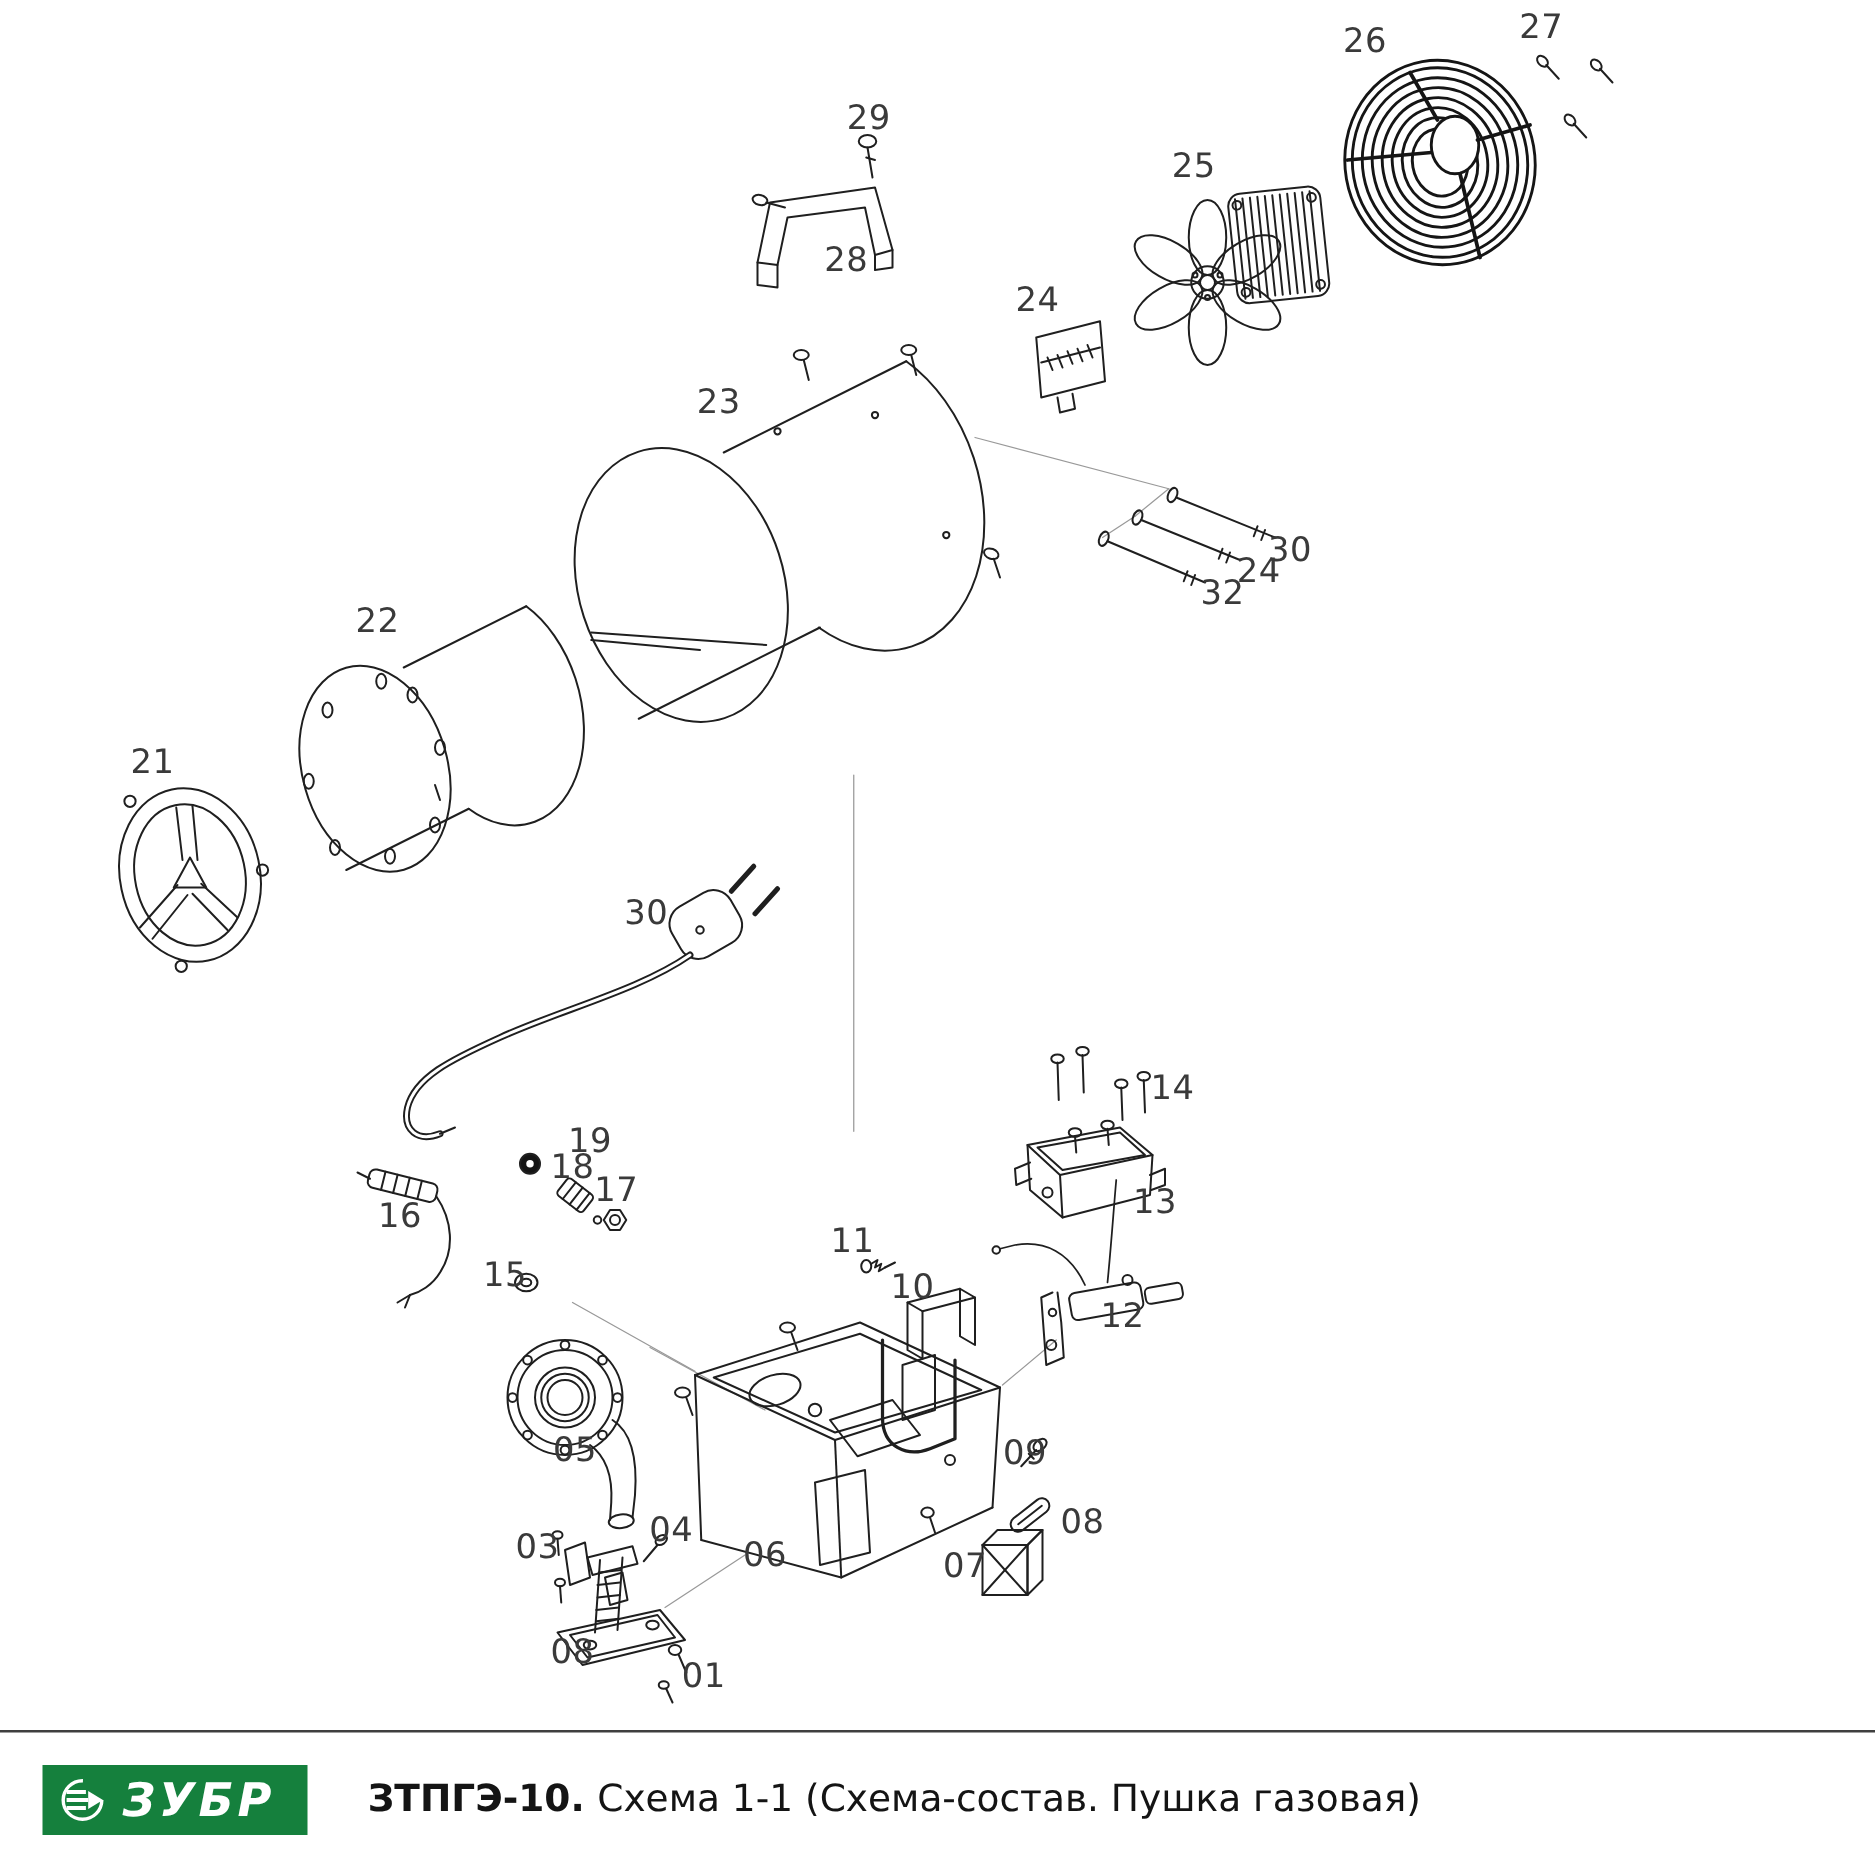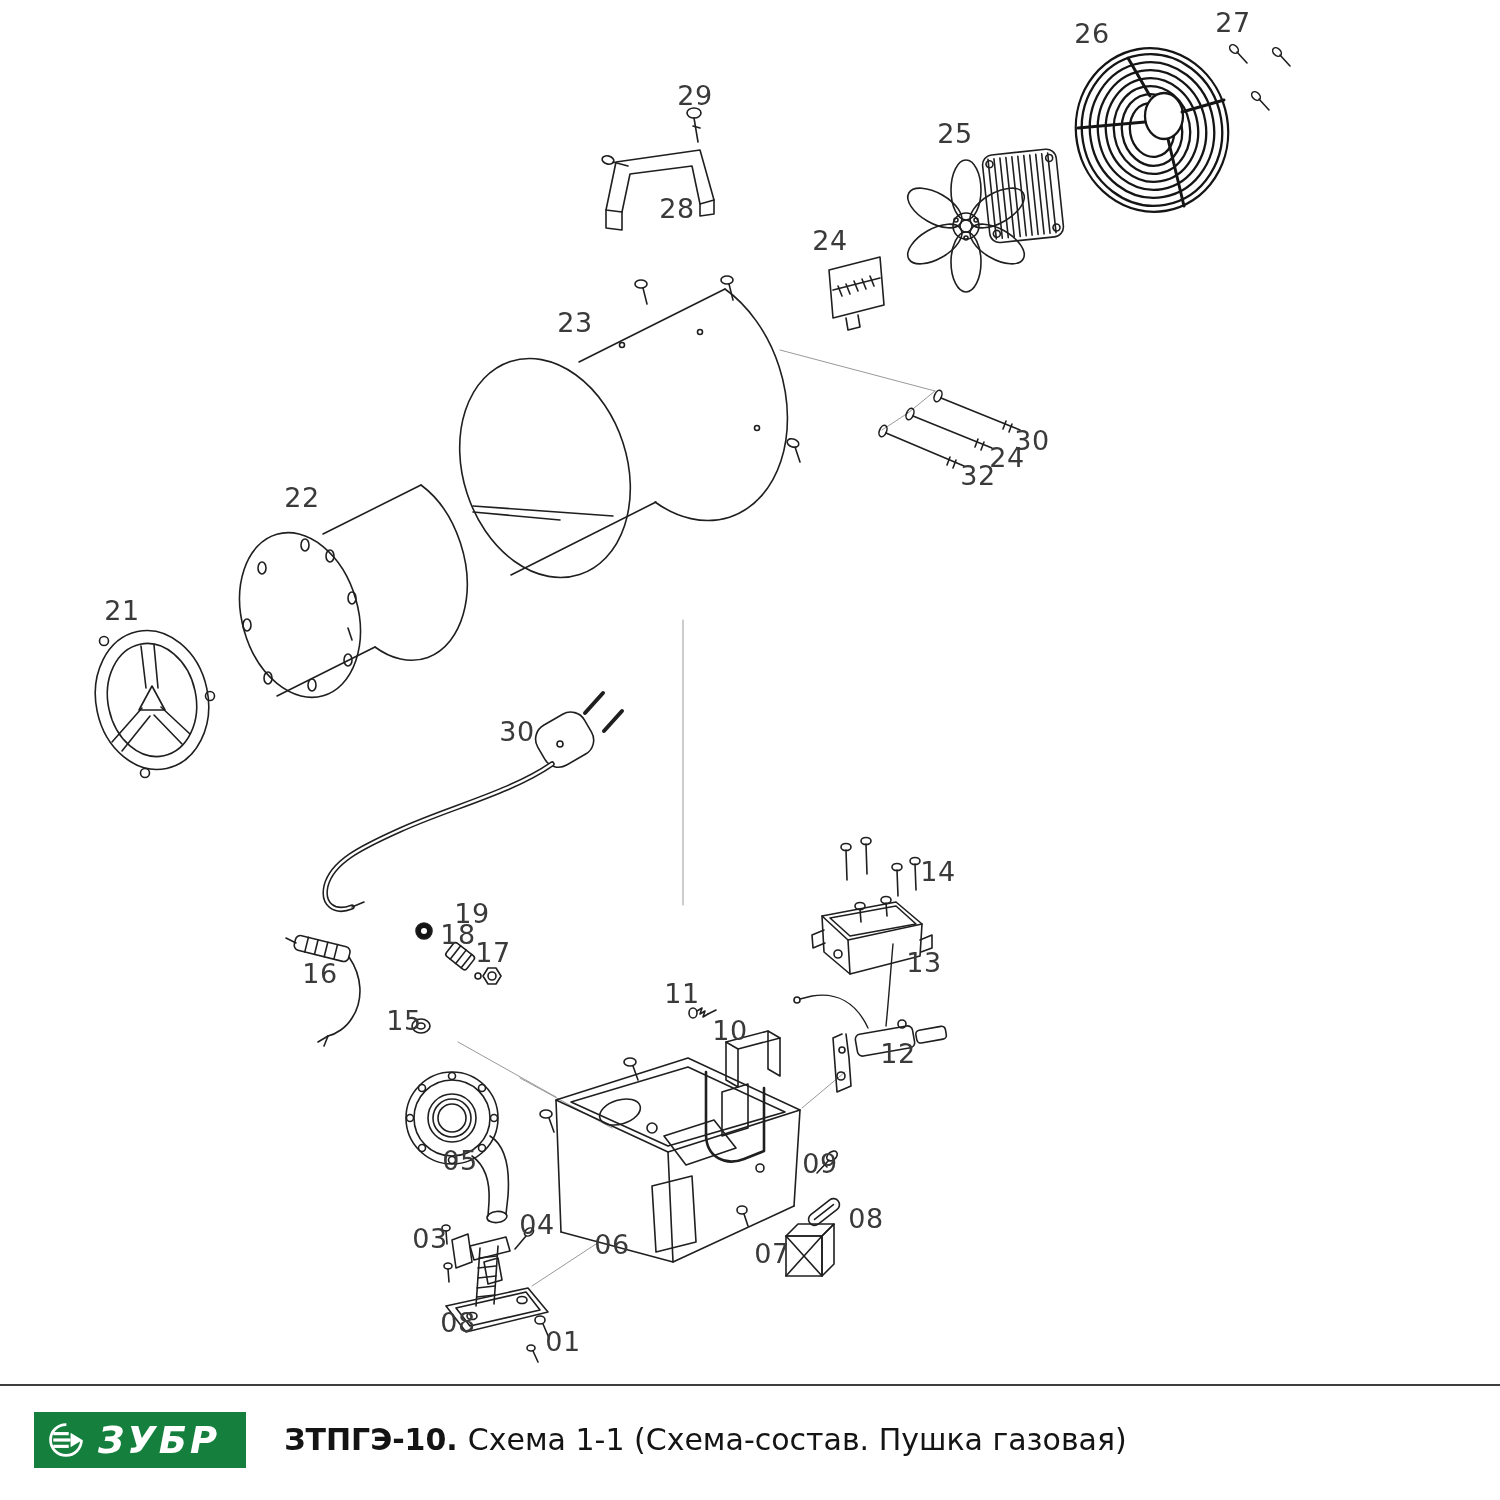--- a/index.html
+++ b/index.html
@@ -16,21 +16,21 @@
     white-space:nowrap;
   }
   .footer{position:absolute;left:0;top:1384px;width:1500px;}
   .footer-rule{height:2px;background:#3f3f3f;width:100%;}
   .footer-row{display:flex;align-items:center;padding:26px 0 0 34px;gap:38px;}
   .brand-badge{
     display:flex;align-items:center;gap:12px;background:#15803d;
     padding:7px 26px 7px 12px;height:56px;box-sizing:border-box;
   }
   .brand-text{color:#fff;font-size:37px;font-weight:700;font-style:italic;letter-spacing:3px;line-height:1;}
-  .footer-title{font-size:30px;color:#141414;line-height:1.2;}
+  .footer-title{font-size:30px;color:#141414;line-height:1.2;margin-left:10px;}
   .model{font-weight:700;}
   .scheme{font-weight:400;margin-left:10px;}
 </style>
 </head>
 <body>
 
 <div class="stage">
 
 <svg class="diagram" viewBox="0 0 1500 1500" xmlns="http://www.w3.org/2000/svg">
 <g stroke="#1f1f1f" stroke-width="1.6" fill="none" stroke-linecap="round" stroke-linejoin="round">

